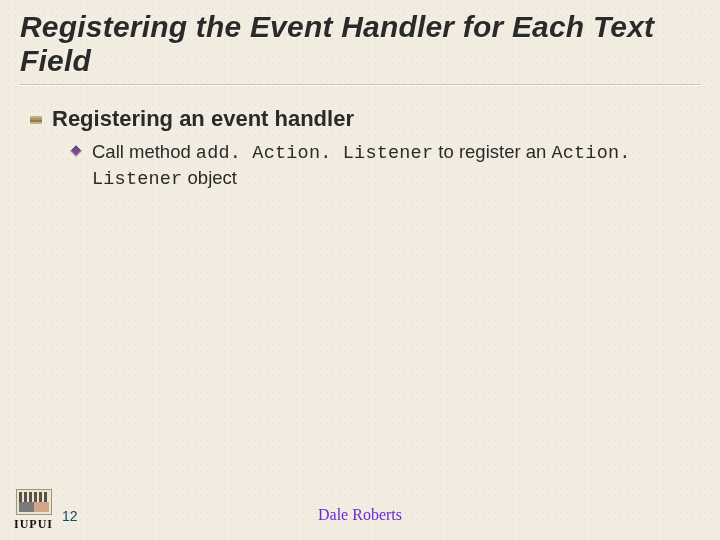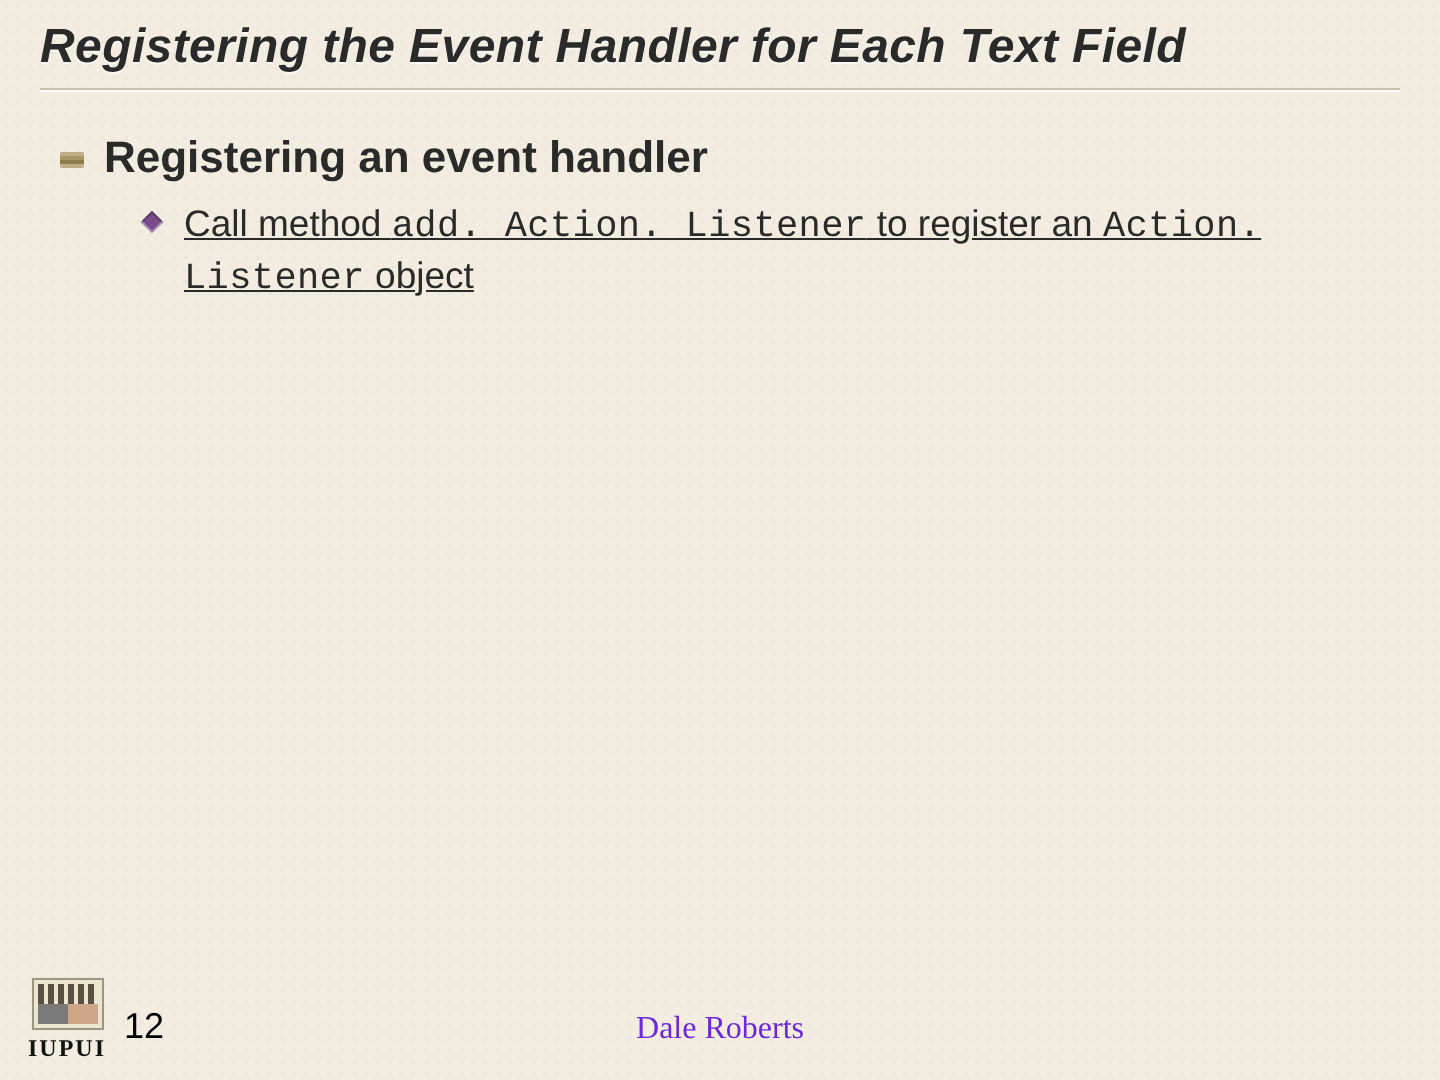--- a/index.html
+++ b/index.html
@@ -9,21 +9,21 @@
     background: #f2ede0;
     background-image:
       radial-gradient(rgba(0,0,0,0.02) 1px, transparent 1px),
       radial-gradient(rgba(0,0,0,0.015) 1px, transparent 1px);
     background-size: 6px 6px, 9px 9px;
     background-position: 0 0, 3px 3px;
     position: relative;
     color: #2a2a2a;
   }
   .title {
-    font-size: 24px;
+    font-size: 30px;
     font-weight: bold;
     padding: 10px 12px 6px 20px;
     font-style: italic;
     letter-spacing: 0.2px;
     text-shadow: 0 1px 0 rgba(255,255,255,0.6);
     border-radius: 11px;
   }
   .title-divider {
     height: 0;
     border-top: 1px solid #c9c2ae;
@@ -52,21 +52,20 @@
     font-weight: bold;
   }
   .items {
     padding: 8px 0 0 40px;
   }
   .item {
     position: relative;
     font-size: 18.5px;
     line-height: 1.28;
     margin-bottom: 4px;
-    text-decoration: underline;
   }
   .item-bullet {
     position: absolute;
     left: -20px;
     top: 7px;
     width: 8px;
     height: 8px;
     background: #7a4a8a;
     transform: rotate(45deg);
     box-shadow: inset -1px -1px 0 rgba(255,255,255,0.35),
@@ -111,22 +110,22 @@
     font-weight: bold;
     font-size: 12px;
     letter-spacing: 1px;
     color: #111;
     margin-top: 2px;
   }
   .page-number {
     position: absolute;
     left: 62px;
     bottom: 10px;
-    font-size: 18px;
-    color: #000000;
+    font-size: 14px;
+    color: #0c4a6e;
   }
   .author {
     position: absolute;
     left: 50%;
     transform: translateX(-50%);
     bottom: 10px;
     font-family: Georgia, 'Times New Roman', serif;
     font-size: 16px;
     color: #6d28d9;
   }

